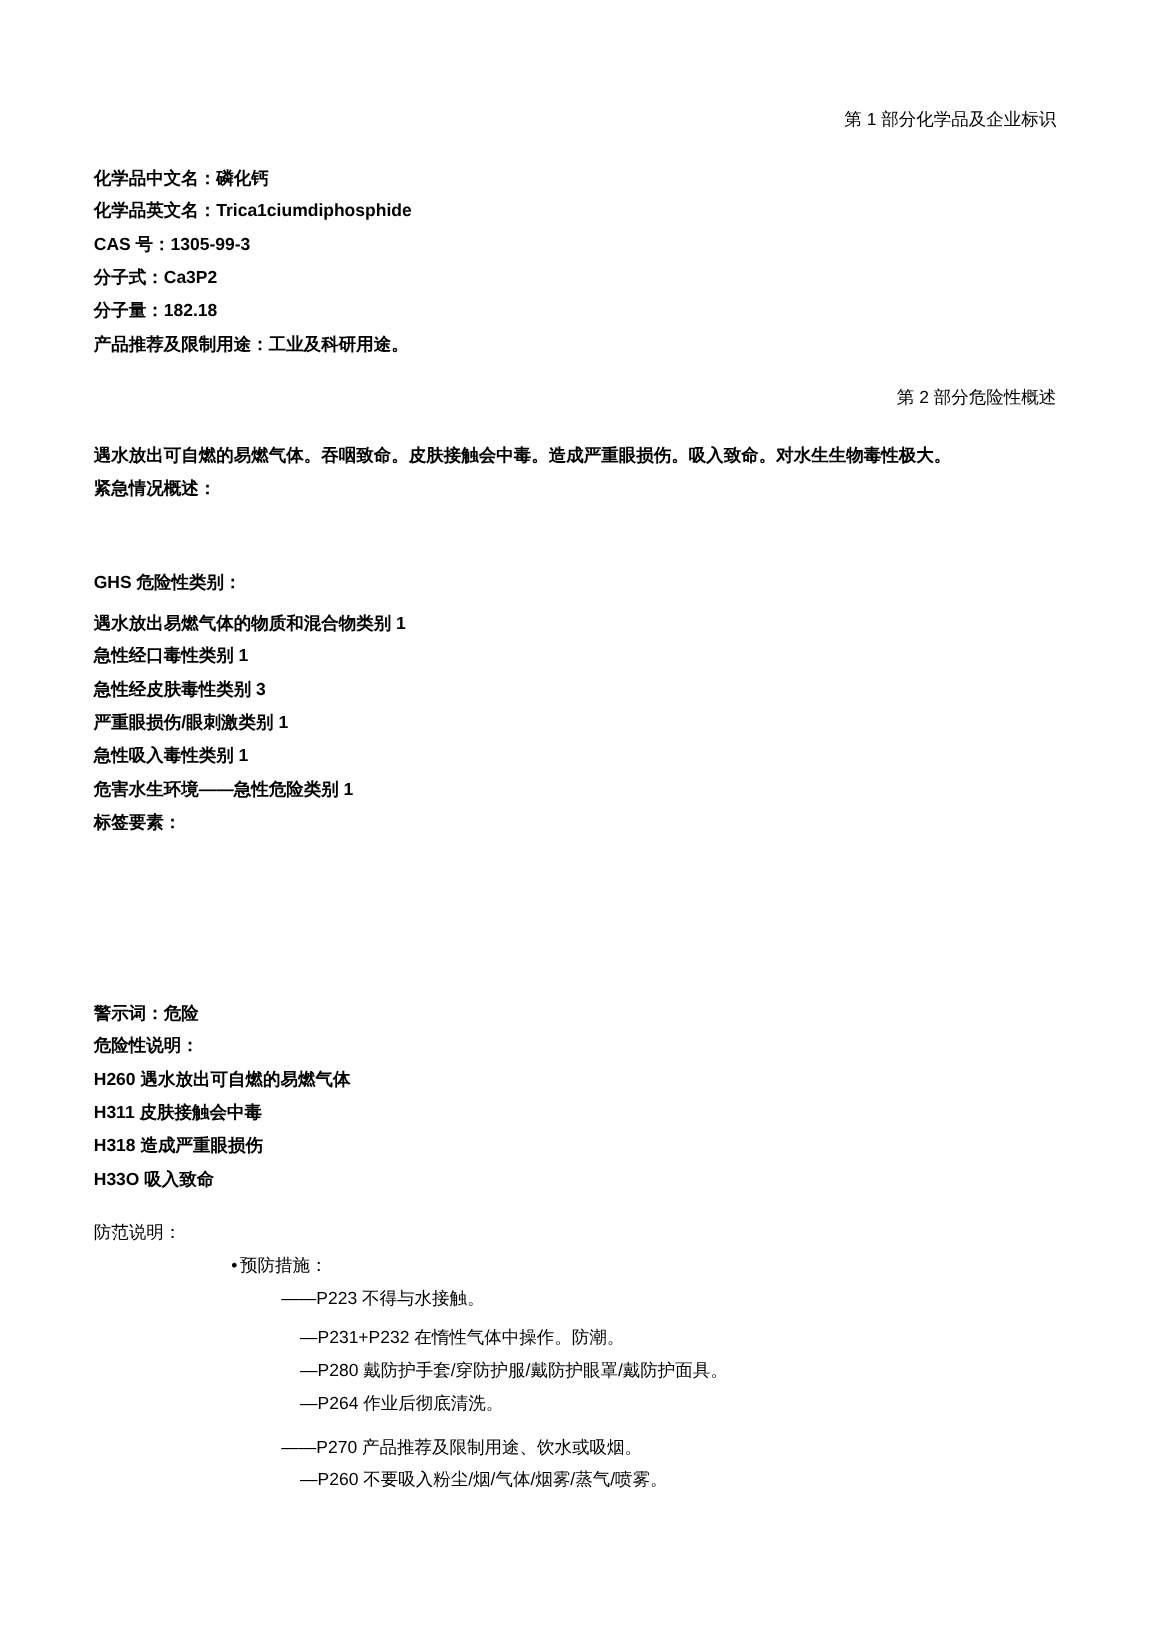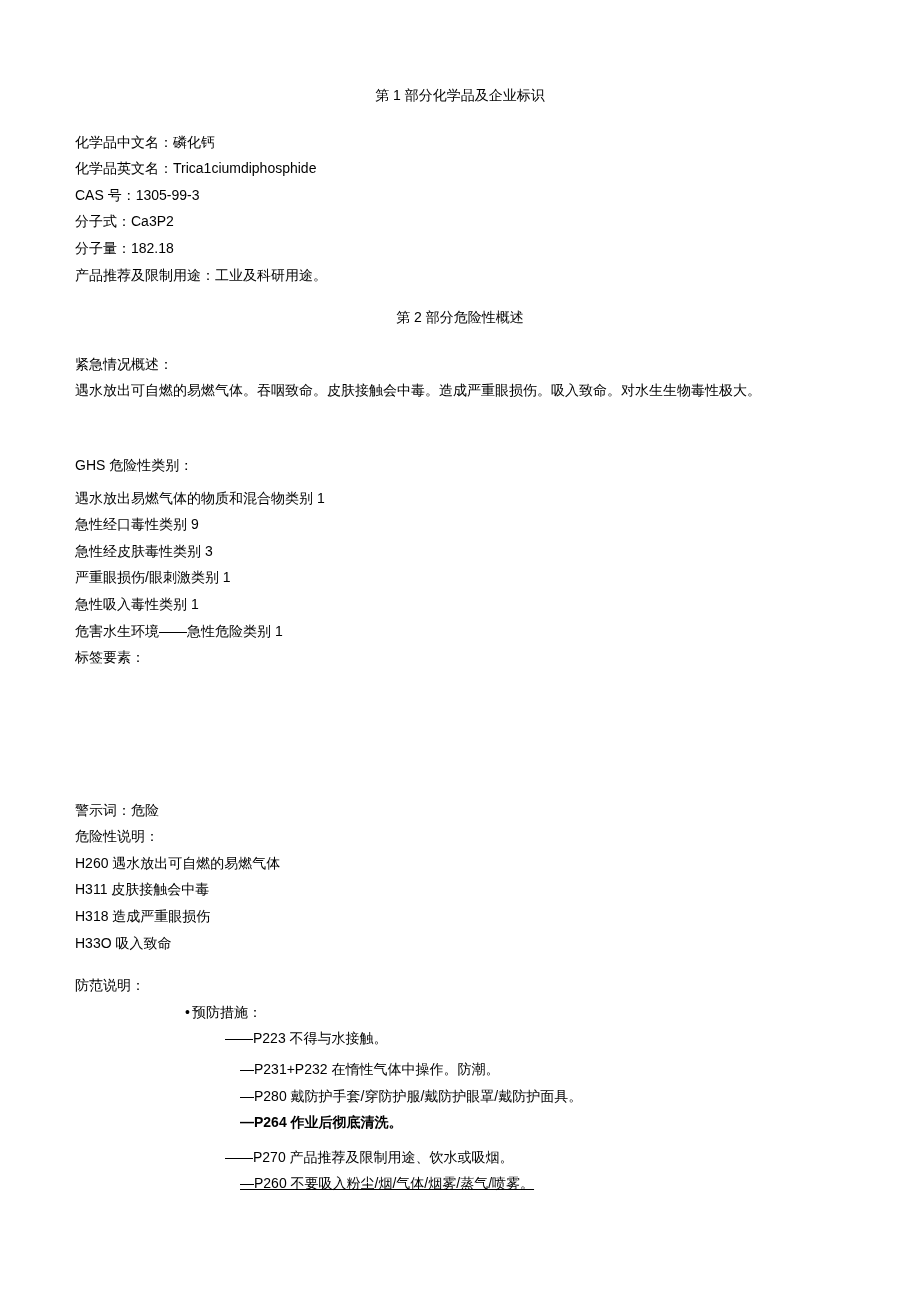--- a/index.html
+++ b/index.html
@@ -7,25 +7,26 @@
     font-size: 14px;
     line-height: 1.9;
     color: #000;
     margin: 0;
     padding: 70px 75px;
     width: 920px;
     box-sizing: border-box;
     background: #fff;
   }
   .section-title {
-    text-align: center;
+    text-align: right;
     margin: 12px 0 20px 0;
   }
   .block {
     margin-bottom: 16px;
+    font-weight: bold;
   }
   .indent-1 {
     padding-left: 110px;
   }
   .indent-2 {
     padding-left: 150px;
   }
   .bullet::before {
     content: "•";
     margin-right: 2px;
@@ -44,31 +45,31 @@
   <p>化学品英文名：Trica1ciumdiphosphide</p>
   <p>CAS 号：1305-99-3</p>
   <p>分子式：Ca3P2</p>
   <p>分子量：182.18</p>
   <p>产品推荐及限制用途：工业及科研用途。</p>
 </div>
 
 <p class="section-title">第 2 部分危险性概述</p>
 
 <div class="block">
+  <p>遇水放出可自燃的易燃气体。吞咽致命。皮肤接触会中毒。造成严重眼损伤。吸入致命。对水生生物毒性极大。</p>
   <p>紧急情况概述：</p>
-  <p>遇水放出可自燃的易燃气体。吞咽致命。皮肤接触会中毒。造成严重眼损伤。吸入致命。对水生生物毒性极大。</p>
 </div>
 
 <div class="block" style="margin-bottom:0;margin-top:48px;">
   <p>GHS 危险性类别：</p>
 </div>
 
 <div class="block" style="margin-top:6px;">
   <p>遇水放出易燃气体的物质和混合物类别 1</p>
-  <p>急性经口毒性类别 9</p>
+  <p>急性经口毒性类别 1</p>
   <p>急性经皮肤毒性类别 3</p>
   <p>严重眼损伤/眼刺激类别 1</p>
   <p>急性吸入毒性类别 1</p>
   <p>危害水生环境——急性危险类别 1</p>
   <p>标签要素：</p>
 </div>
 
 <div style="height:110px;"></div>
 
 <div class="block">
@@ -81,16 +82,16 @@
 </div>
 
 <p>防范说明：</p>
 
 <p class="indent-1 bullet">预防措施：</p>
 
 <div>
   <p class="indent-2" style="margin-bottom:4px;">——P223 不得与水接触。</p>
   <p class="indent-2" style="padding-left:165px;">—P231+P232 在惰性气体中操作。防潮。</p>
   <p class="indent-2" style="padding-left:165px;">—P280 戴防护手套/穿防护服/戴防护眼罩/戴防护面具。</p>
-  <p class="indent-2" style="padding-left:165px;margin-bottom:8px;font-weight:bold;">—P264 作业后彻底清洗。</p>
+  <p class="indent-2" style="padding-left:165px;margin-bottom:8px;">—P264 作业后彻底清洗。</p>
   <p class="indent-2">——P270 产品推荐及限制用途、饮水或吸烟。</p>
-  <p class="indent-2" style="padding-left:165px;text-decoration:underline;">—P260 不要吸入粉尘/烟/气体/烟雾/蒸气/喷雾。</p>
+  <p class="indent-2" style="padding-left:165px;">—P260 不要吸入粉尘/烟/气体/烟雾/蒸气/喷雾。</p>
 </div>
 
 </body></html>

